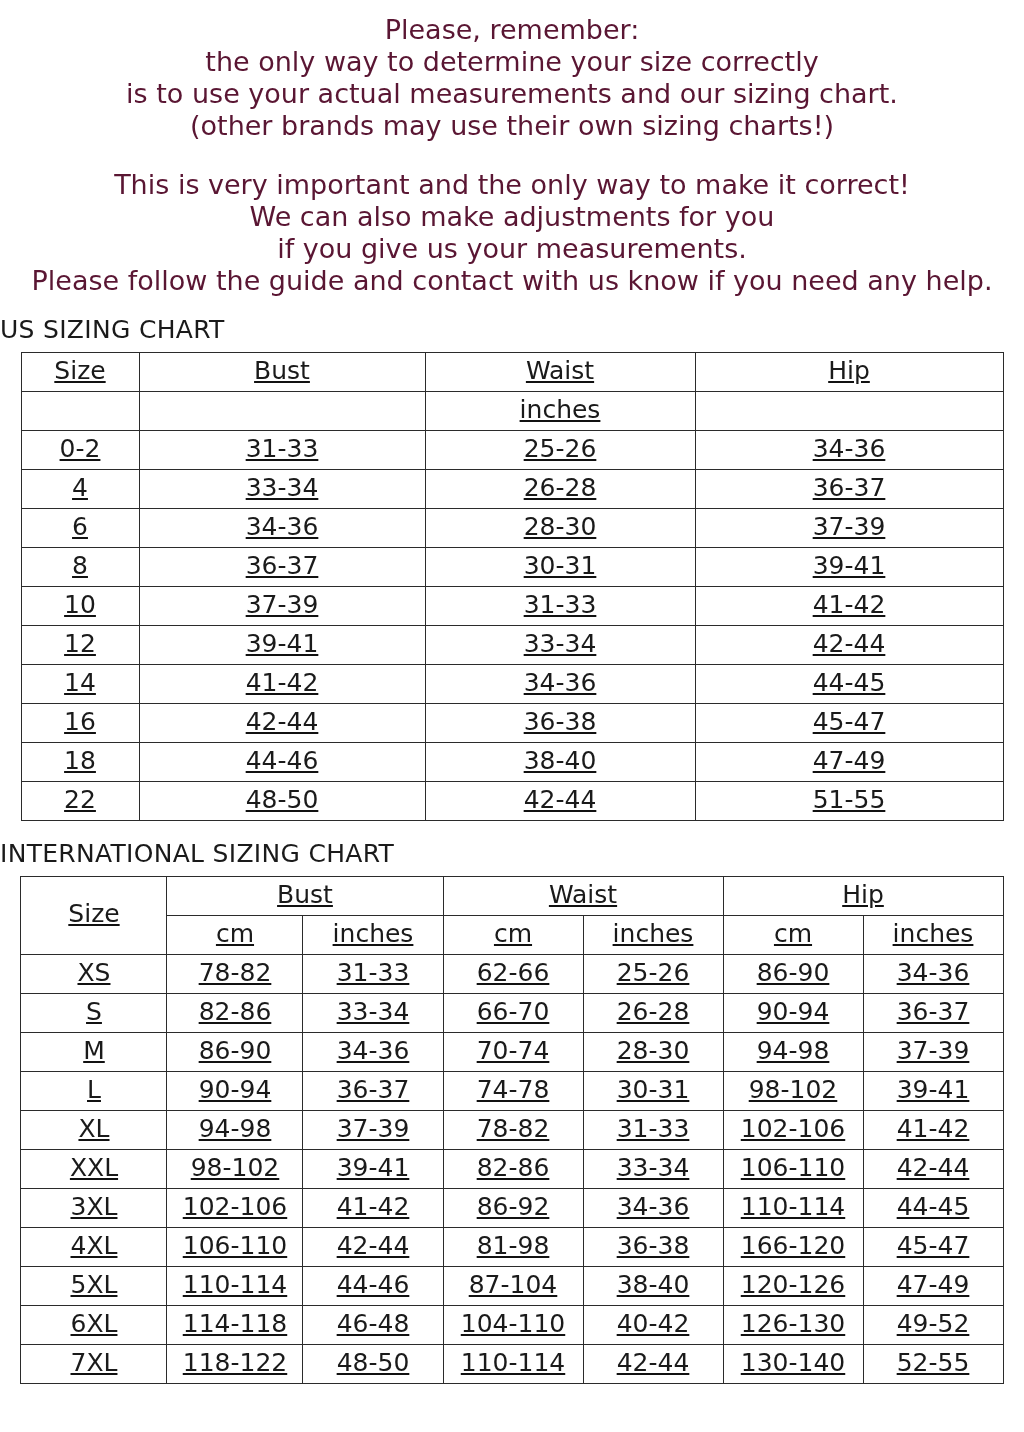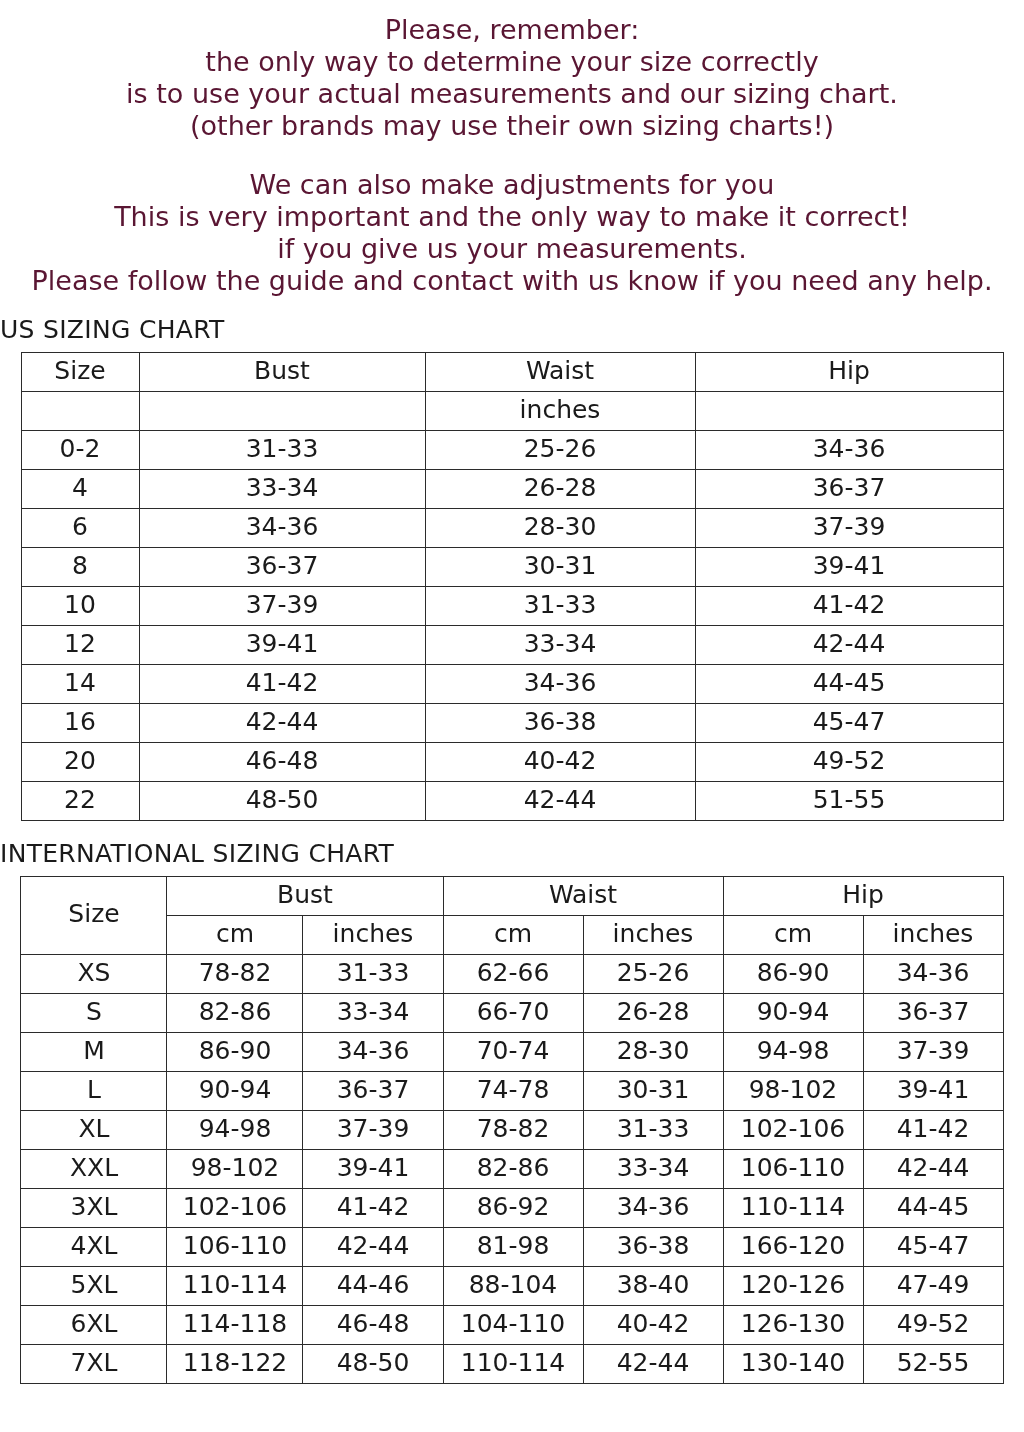--- a/index.html
+++ b/index.html
@@ -44,20 +44,21 @@
     color: #1a1a1a;
     margin-top: 18px;
     margin-bottom: 8px;
     letter-spacing: 0.3px;
   }
   table.sizing {
     border-collapse: collapse;
     width: 982px;
     margin: 8px auto;
     table-layout: fixed;
+    text-decoration: underline;
   }
   table.sizing td, table.sizing th {
     border: 1px solid #2b2b2b;
     text-align: center;
     font-weight: normal;
     font-size: 25px;
     color: #1a1a1a;
     padding: 3px 0 5px 0;
     height: 30px;
     line-height: 1.05;
@@ -81,22 +82,22 @@
 <body>
 
 <div class="page">
 
   <div class="intro">
     <span class="line">Please, remember:</span>
     <span class="line">the only way to determine your size correctly</span>
     <span class="line">is to use your actual measurements and our sizing chart.</span>
     <span class="line">(other brands may use their own sizing charts!)</span>
     <span class="spacer"></span>
+    <span class="line">This is very important and the only way to make it correct!</span>
     <span class="line">We can also make adjustments for you</span>
-    <span class="line">This is very important and the only way to make it correct!</span>
     <span class="line">if you give us your measurements.</span>
     <span class="line">Please follow the guide and contact with us know if you need any help.</span>
   </div>
 
   <div class="chart-title">US SIZING CHART</div>
 
   <table class="sizing us">
     <colgroup>
       <col class="c0">
         <col class="c1">
@@ -160,24 +161,24 @@
         <td>34-36</td>
         <td>44-45</td>
       </tr>
       <tr>
         <td>16</td>
         <td>42-44</td>
         <td>36-38</td>
         <td>45-47</td>
       </tr>
       <tr>
-        <td>20</td>
-        <td>46-48</td>
-        <td>40-42</td>
-        <td>49-52</td>
+        <td>18</td>
+        <td>44-46</td>
+        <td>38-40</td>
+        <td>47-49</td>
       </tr>
       <tr>
         <td>22</td>
         <td>48-50</td>
         <td>42-44</td>
         <td>51-55</td>
       </tr>
     </tbody>
   </table>
 
@@ -279,21 +280,21 @@
         <td>42-44</td>
         <td>81-98</td>
         <td>36-38</td>
         <td>166-120</td>
         <td>45-47</td>
       </tr>
       <tr>
         <td>5XL</td>
         <td>110-114</td>
         <td>44-46</td>
-        <td>88-104</td>
+        <td>87-104</td>
         <td>38-40</td>
         <td>120-126</td>
         <td>47-49</td>
       </tr>
       <tr>
         <td>6XL</td>
         <td>114-118</td>
         <td>46-48</td>
         <td>104-110</td>
         <td>40-42</td>

